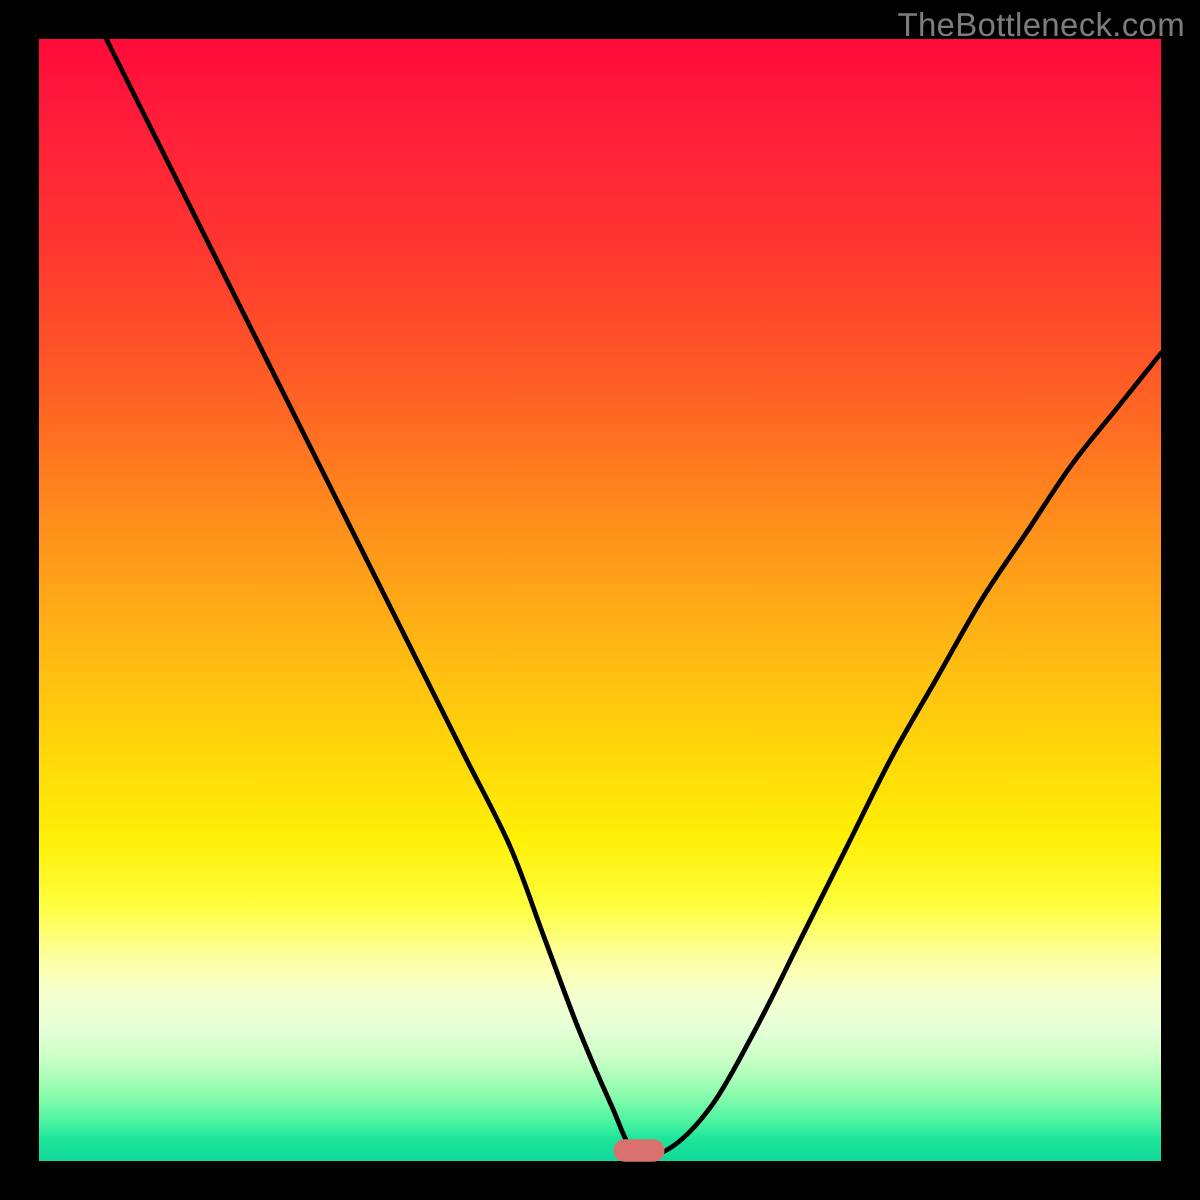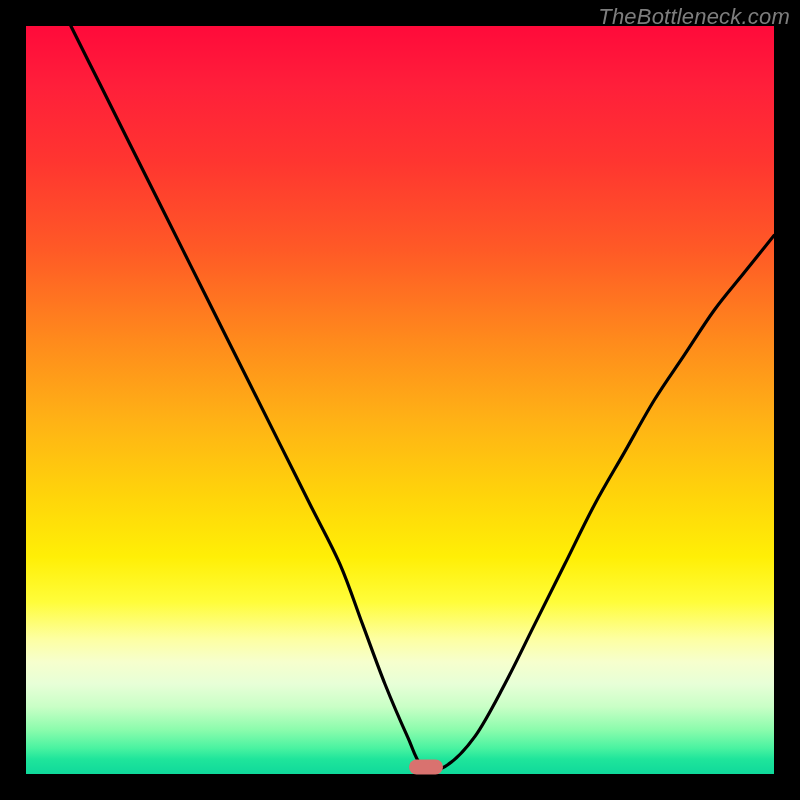--- a/index.html
+++ b/index.html
@@ -9,21 +9,20 @@
     height: 800px;
     background: #000;
     overflow: hidden;
     font-family: Arial, Helvetica, sans-serif;
   }
   .frame {
     position: relative;
     width: 800px;
     height: 800px;
     background: #000;
-    font-style: italic;
   }
   .plot-area {
     position: absolute;
     left: 26px;
     top: 26px;
     width: 748px;
     height: 748px;
     
     background: linear-gradient(
       to bottom,

